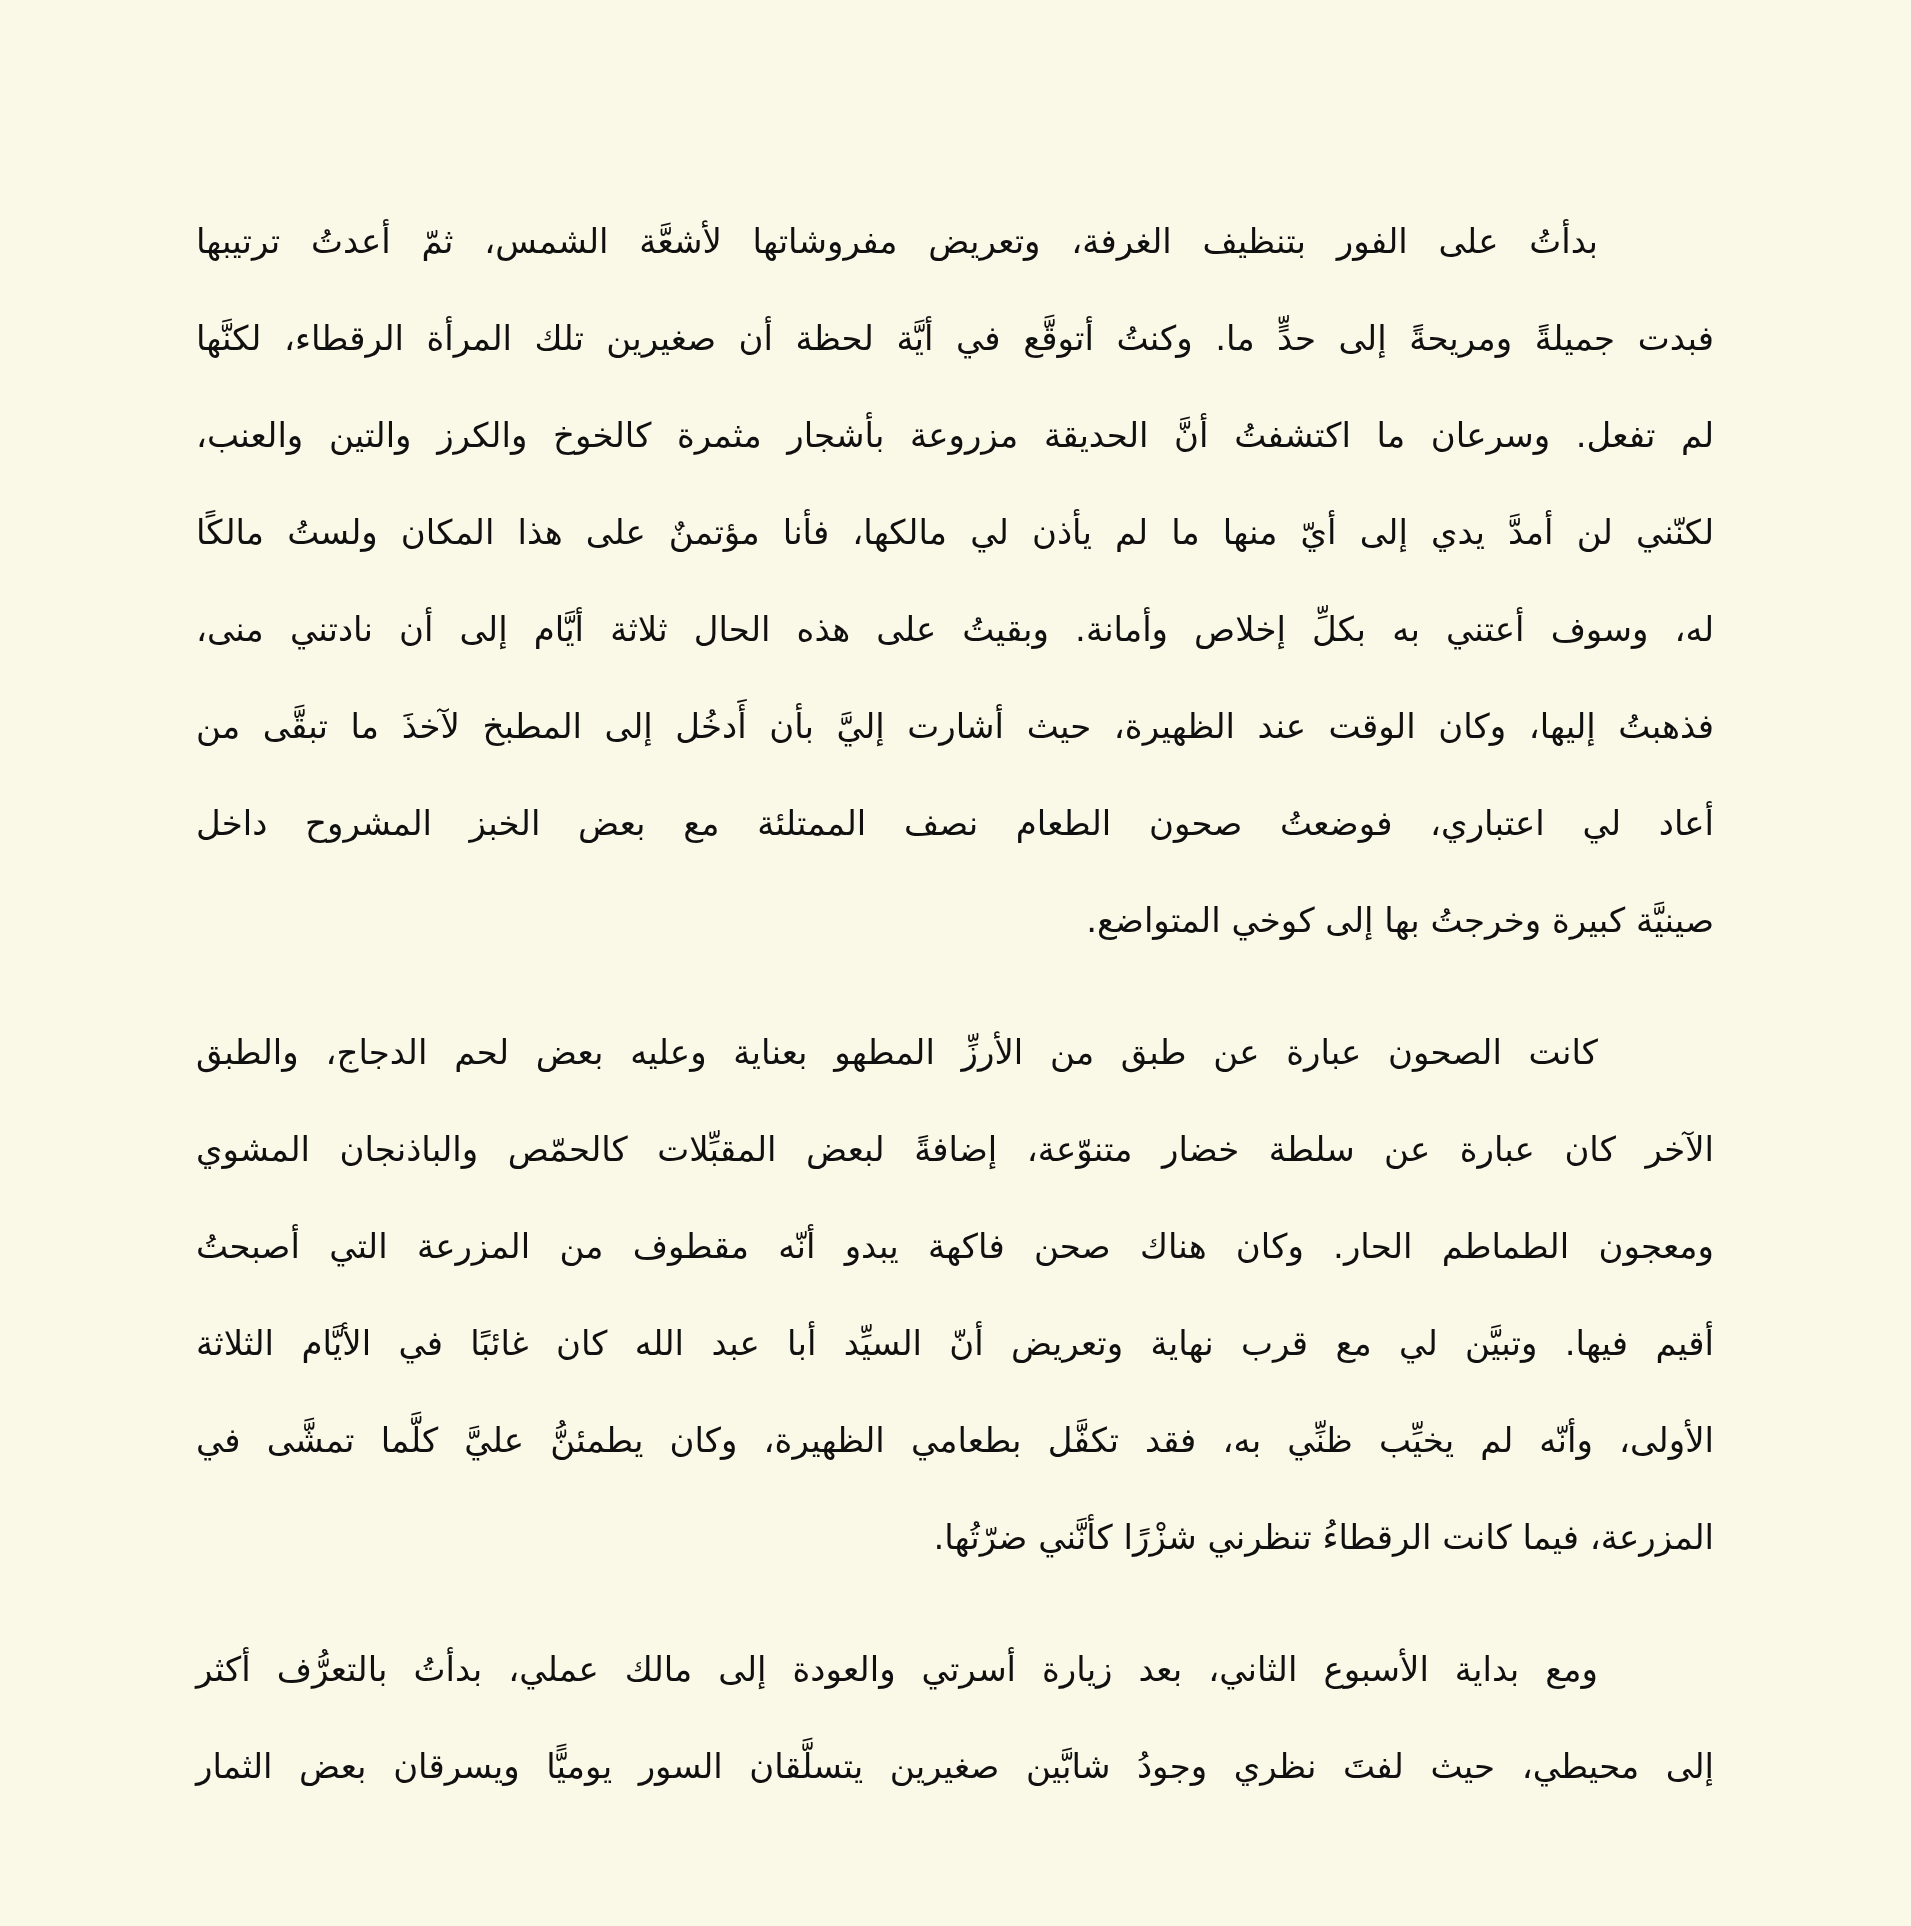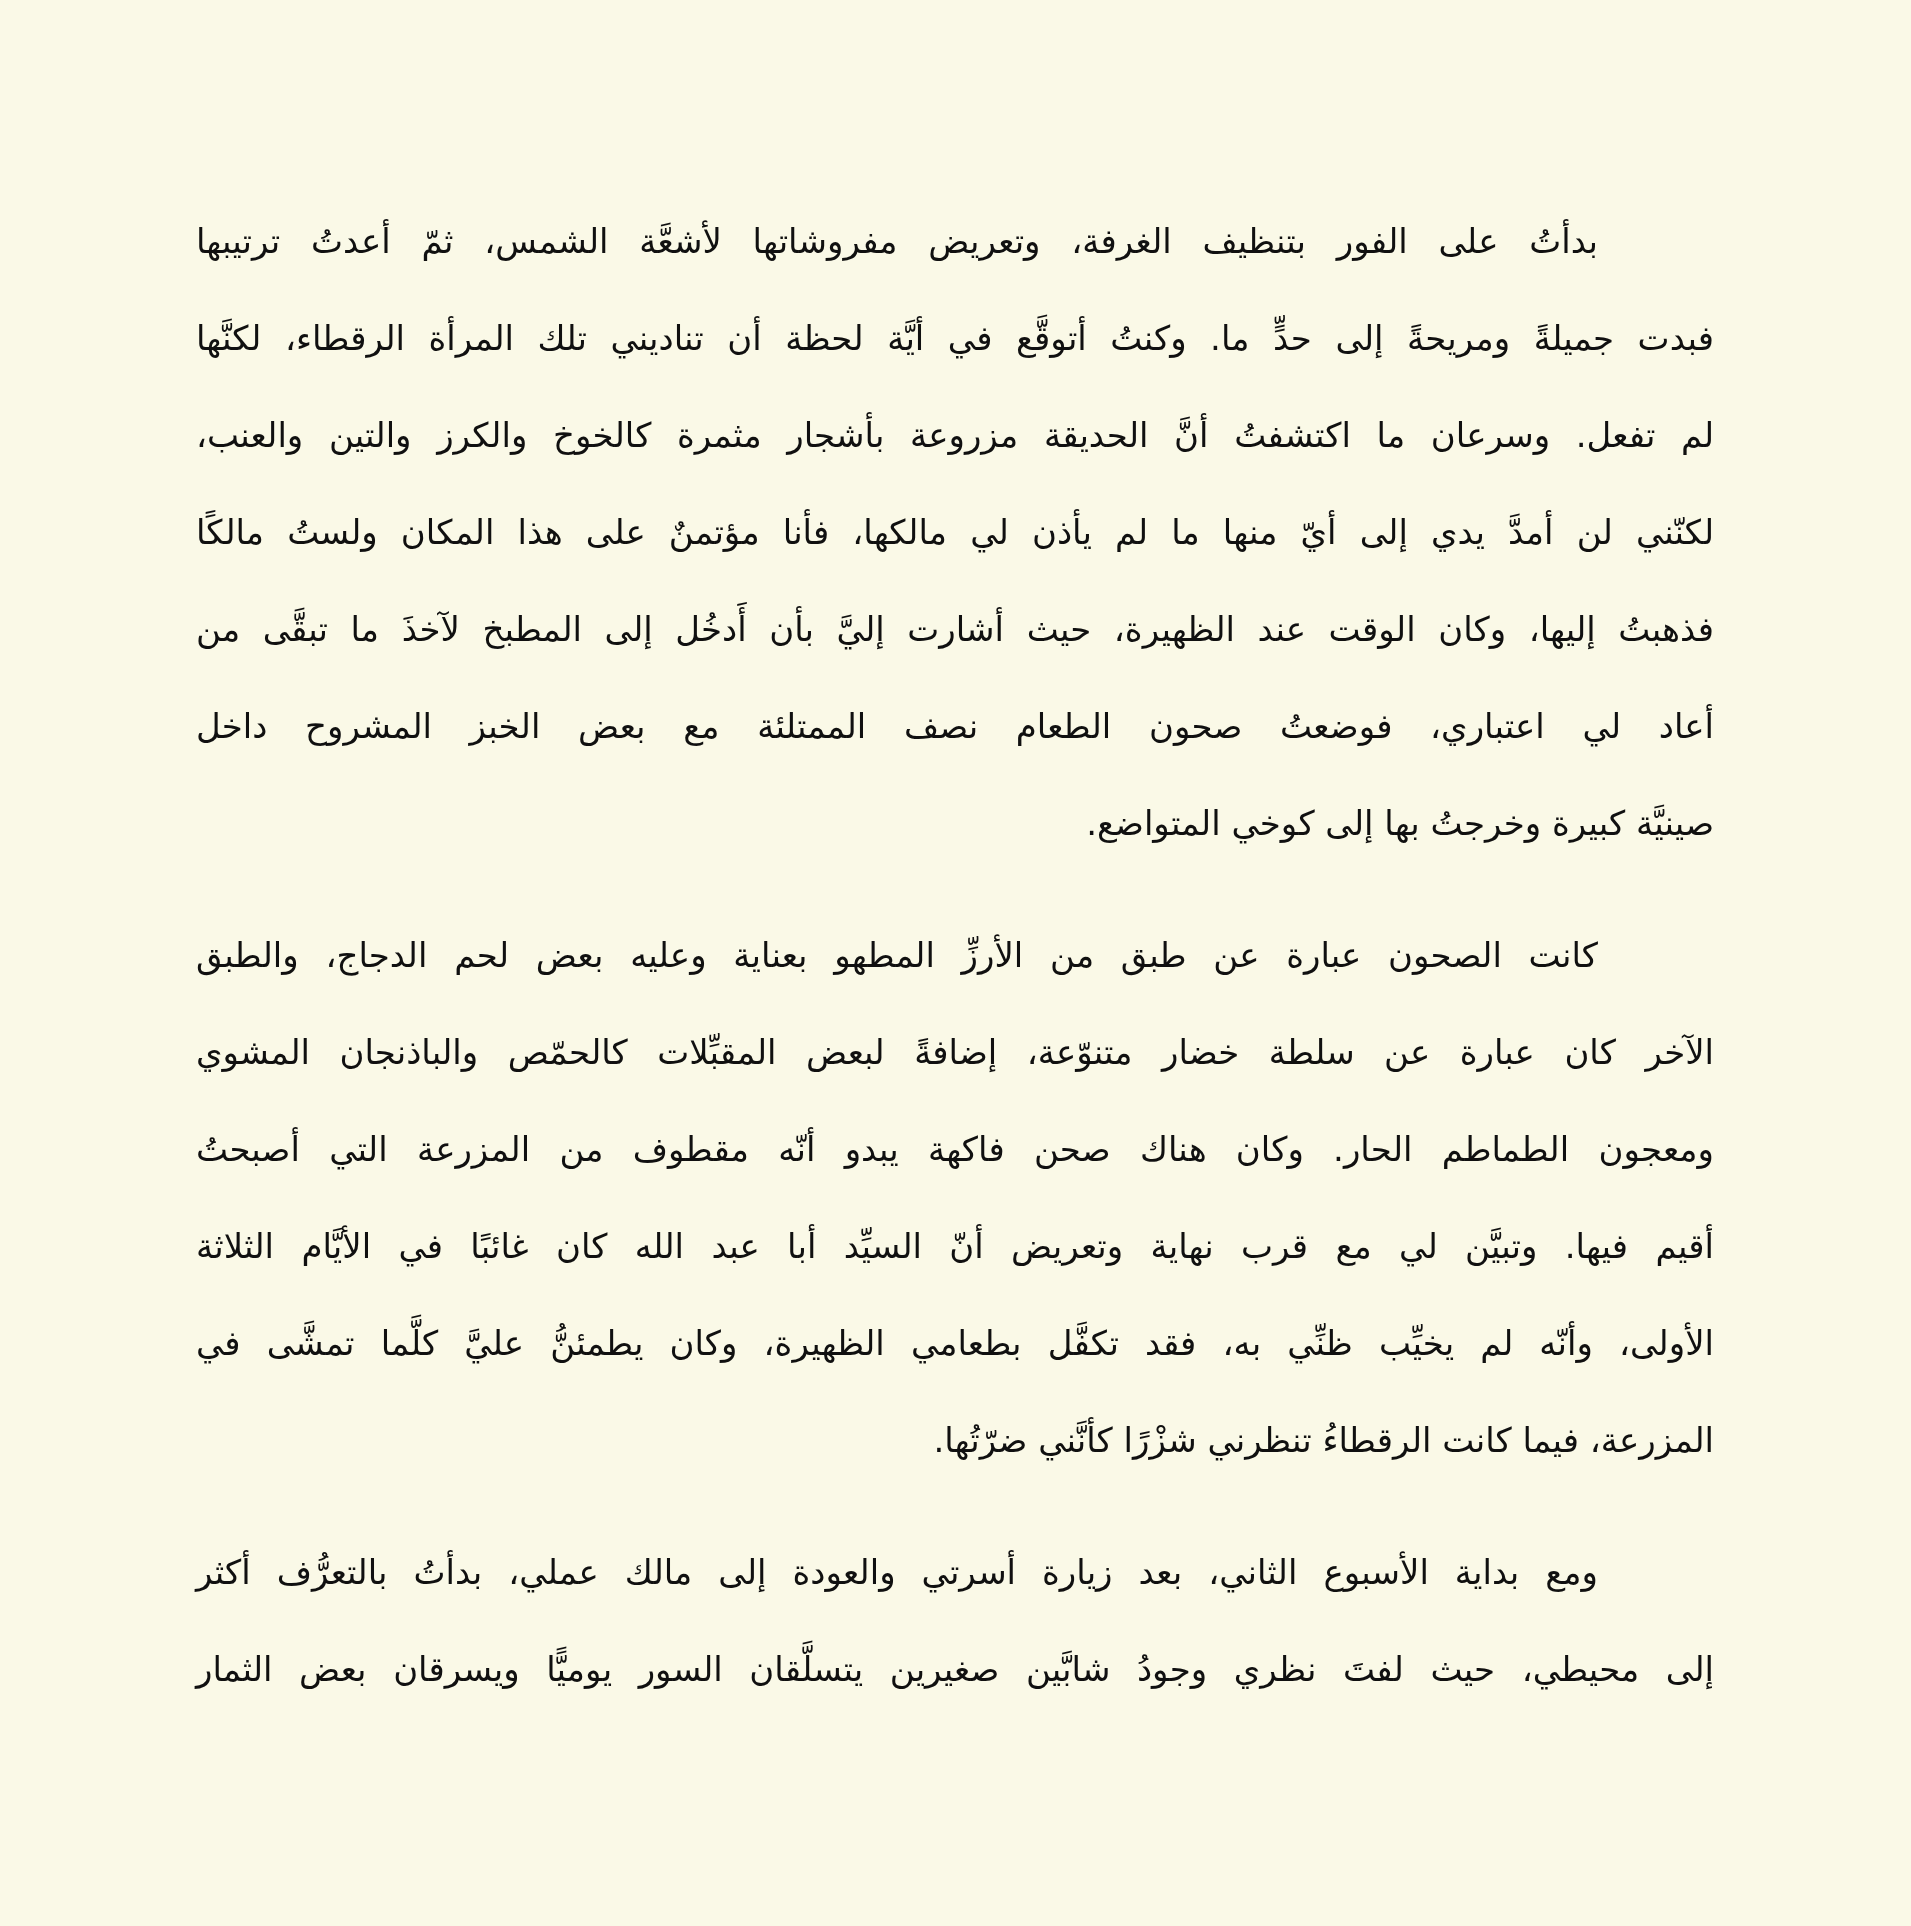--- a/index.html
+++ b/index.html
@@ -32,23 +32,24 @@
   .line.first { padding-right: 116px; }
   .line.last  { text-align-last: right; }
 </style>
 </head>
 <body>
 
 <div class="page" style="background: rgb(250, 249, 231); color: rgb(16, 16, 16);">
   <div class="text-block" dir="rtl">
       <div class="para">
         <div class="line first">بدأتُ على الفور بتنظيف الغرفة، وتعريض مفروشاتها لأشعَّة الشمس، ثمّ أعدتُ ترتيبها</div>
-        <div class="line">فبدت جميلةً ومريحةً إلى حدٍّ ما. وكنتُ أتوقَّع في أيَّة لحظة أن تناديني تلك المرأة الرقطاء، لكنَّها</div>
+        <div class="line">فبدت جميلةً ومريحةً إلى حدٍّ ما. وكنتُ أتوقَّع في أيَّة لحظة أن صغيرين تلك المرأة الرقطاء، لكنَّها</div>
         <div class="line">لم تفعل. وسرعان ما اكتشفتُ أنَّ الحديقة مزروعة بأشجار مثمرة كالخوخ والكرز والتين والعنب،</div>
         <div class="line">لكنّني لن أمدَّ يدي إلى أيّ منها ما لم يأذن لي مالكها، فأنا مؤتمنٌ على هذا المكان ولستُ مالكًا</div>
+        <div class="line">له، وسوف أعتني به بكلِّ إخلاص وأمانة. وبقيتُ على هذه الحال ثلاثة أيَّام إلى أن نادتني منى،</div>
         <div class="line">فذهبتُ إليها، وكان الوقت عند الظهيرة، حيث أشارت إليَّ بأن أَدخُل إلى المطبخ لآخذَ ما تبقَّى من</div>
         <div class="line">أعاد لي اعتباري، فوضعتُ صحون الطعام نصف الممتلئة مع بعض الخبز المشروح داخل</div>
         <div class="line last">صينيَّة كبيرة وخرجتُ بها إلى كوخي المتواضع.</div>
       </div>
       <div class="para">
         <div class="line first">كانت الصحون عبارة عن طبق من الأرزِّ المطهو بعناية وعليه بعض لحم الدجاج، والطبق</div>
         <div class="line">الآخر كان عبارة عن سلطة خضار متنوّعة، إضافةً لبعض المقبِّلات كالحمّص والباذنجان المشوي</div>
         <div class="line">ومعجون الطماطم الحار. وكان هناك صحن فاكهة يبدو أنّه مقطوف من المزرعة التي أصبحتُ</div>
         <div class="line">أقيم فيها. وتبيَّن لي مع قرب نهاية وتعريض أنّ السيِّد أبا عبد الله كان غائبًا في الأيَّام الثلاثة</div>
         <div class="line">الأولى، وأنّه لم يخيِّب ظنِّي به، فقد تكفَّل بطعامي الظهيرة، وكان يطمئنُّ عليَّ كلَّما تمشَّى في</div>

